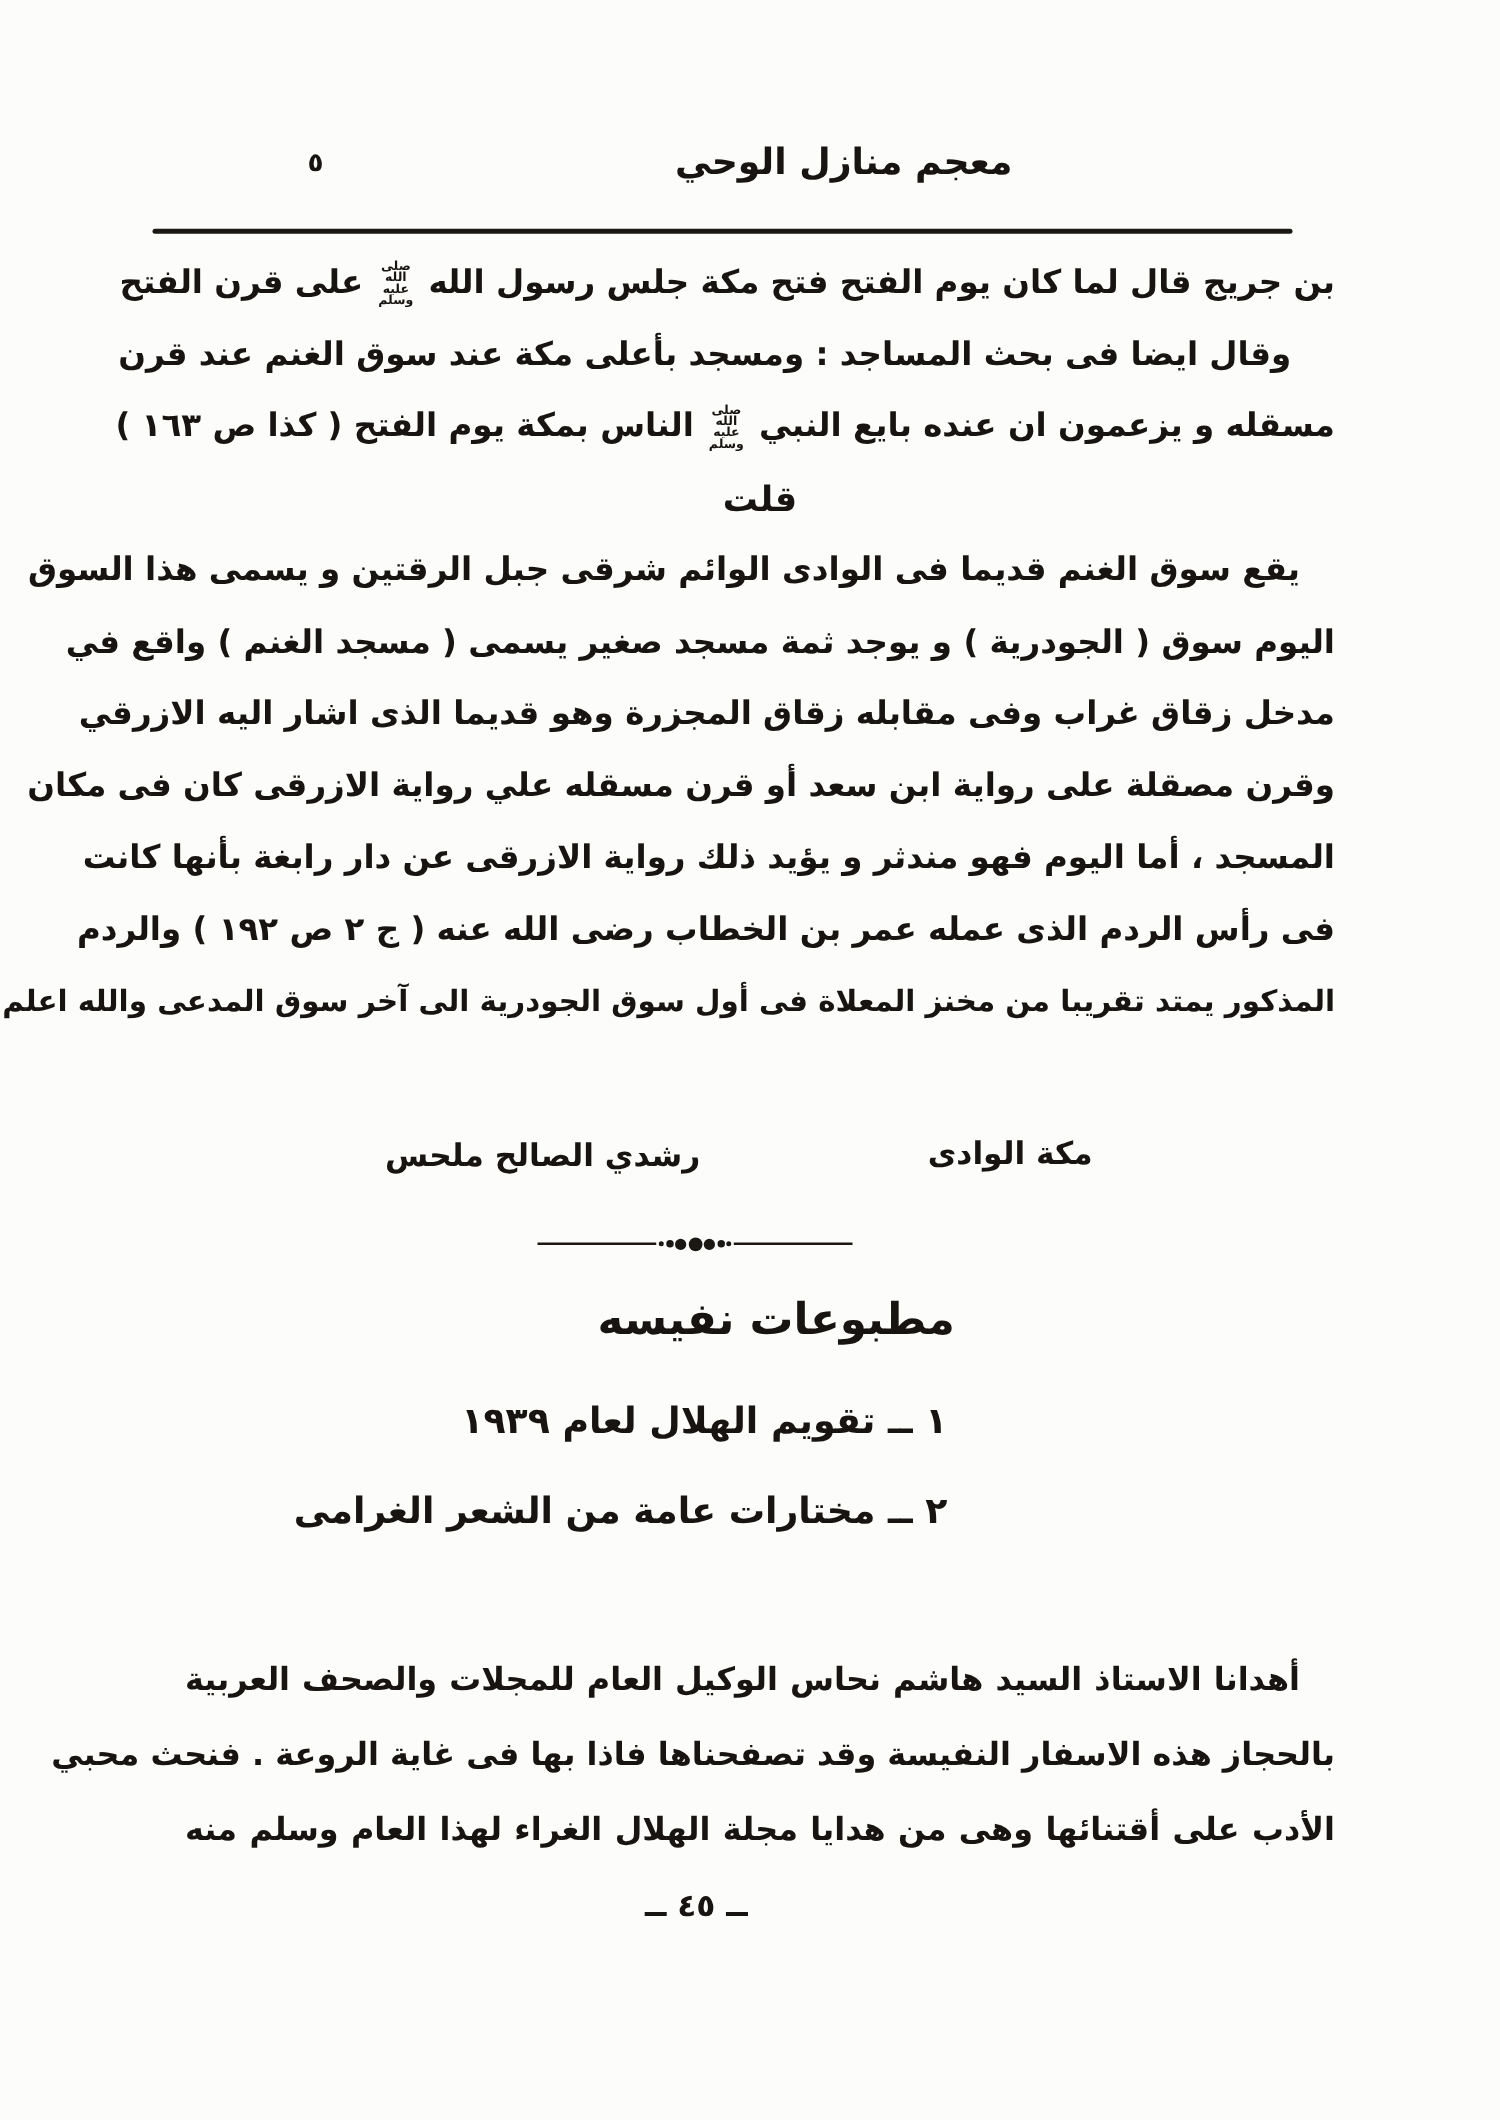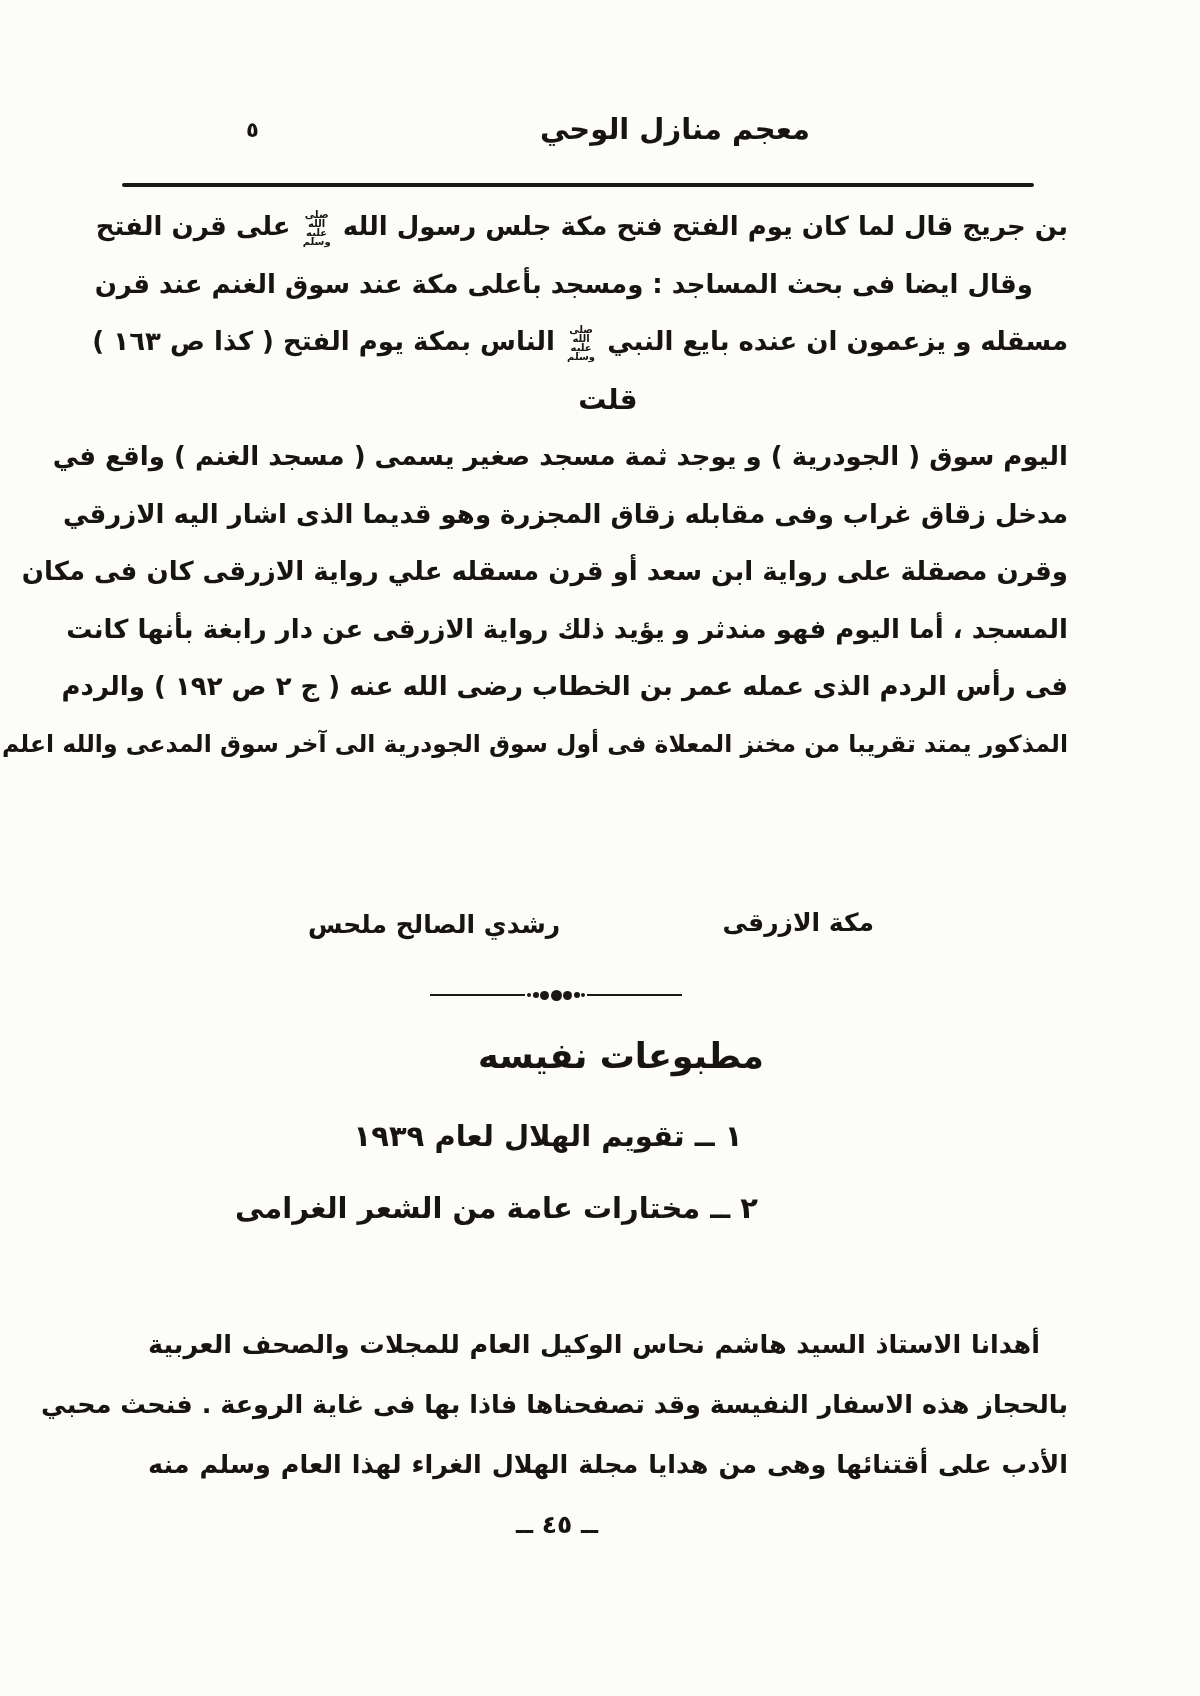--- a/index.html
+++ b/index.html
@@ -88,21 +88,21 @@
   
   .ad-heading {
     position:absolute; top:1036px; left:478px;
     font-size:35px; white-space:nowrap;
     letter-spacing:1px;
   }
   .ad-list {
     position:absolute; top:1100px; right:442px;
     width:420px;
     list-style:none;
-    text-align:center;
+    text-align:right;
   }
   .ad-list li {
     height:72px; line-height:72px;
     font-size:29px; white-space:nowrap;
   }
   .ad-body {
     position:absolute; top:1314px; right:132px;
     width:920px;
   }
   .ad-body .line { height:60px; line-height:60px; font-size:25.5px; }
@@ -131,30 +131,31 @@
 
     <div class="line ind35">وقال ايضا فى بحث المساجد : ومسجد بأعلى مكة عند سوق الغنم عند قرن</div>
     <div class="line">
       <span>مسقله و يزعمون ان عنده بايع النبي</span>
       <span class="honorific">صلى الله عليه وسلم</span>
       <span>الناس بمكة يوم الفتح ( كذا ص ١٦٣ )</span>
     </div>
 
     <div class="qultu">قلت</div>
 
+    <div class="line ind30">يقع سوق الغنم قديما فى الوادى الوائم شرقى جبل الرقتين و يسمى هذا السوق</div>
     <div class="line">اليوم سوق ( الجودرية ) و يوجد ثمة مسجد صغير يسمى ( مسجد الغنم ) واقع في</div>
     <div class="line">مدخل زقاق غراب وفى مقابله زقاق المجزرة وهو قديما الذى اشار اليه الازرقي</div>
     <div class="line">وقرن مصقلة على رواية ابن سعد أو قرن مسقله علي رواية الازرقى كان فى مكان</div>
     <div class="line">المسجد ، أما اليوم فهو مندثر و يؤيد ذلك رواية الازرقى عن دار رابغة بأنها كانت</div>
     <div class="line">فى رأس الردم الذى عمله عمر بن الخطاب رضى الله عنه ( ج ٢ ص ١٩٢ ) والردم</div>
     <div class="line tight">المذكور يمتد تقريبا من مخنز المعلاة فى أول سوق الجودرية الى آخر سوق المدعى والله اعلم</div>
   </div>
 
   <div class="sig-row">
-    <span class="sig-place">مكة الازرقى</span>
+    <span class="sig-place">مكة الوادى</span>
     <span class="sig-name">رشدي الصالح ملحس</span>
   </div>
 
   <div class="divider">
     <span class="dv-line"></span>
     <span class="dv-dots">
       <i></i>
         <i></i>
         <i></i>
         <i></i>

